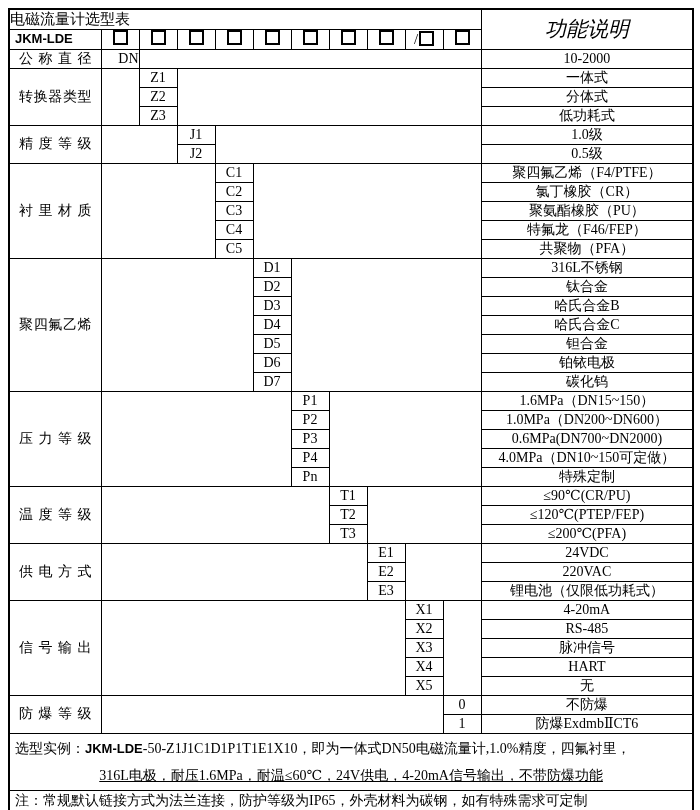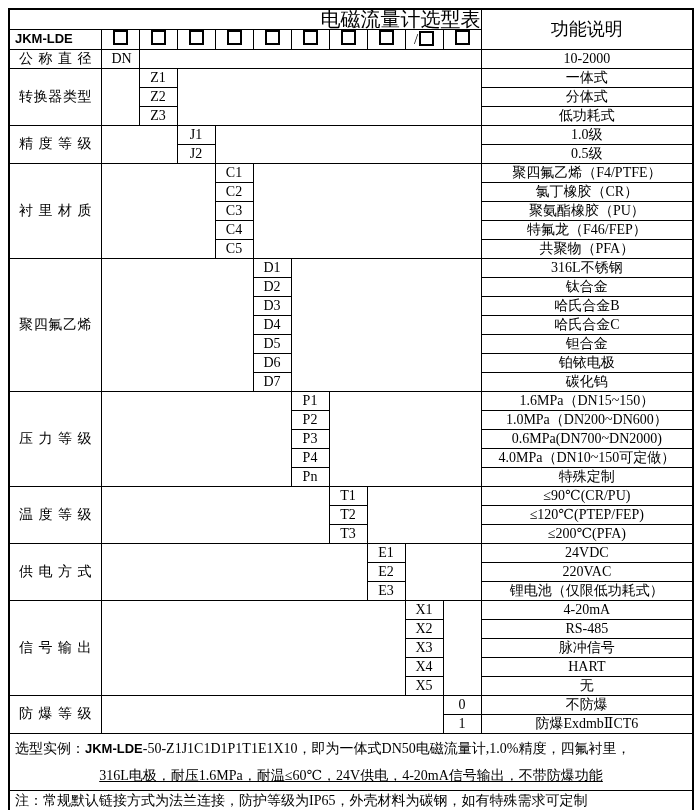--- a/index.html
+++ b/index.html
@@ -5,27 +5,27 @@
   html,body{margin:0;padding:0;background:#ffffff;}
   body{width:700px;font-family:"Liberation Serif","DejaVu Serif",serif;color:#000;}
   .page{padding:8px 8px 0 8px;}
   table{border-collapse:collapse;table-layout:fixed;width:684px;border:2px solid #000;background:#fff;}
   td{border:1px solid #000;padding:0;font-size:14px;line-height:18px;vertical-align:middle;
      overflow:hidden;white-space:nowrap;box-sizing:border-box;}
   tr{height:19px;}
   tr.hdr{height:20px;}
   tr.ex{height:57px;}
   tr.noterow{height:21px;}
-  .title-cell{font-size:20px;text-align:right;margin-left:19px;}
-  .head-cell{font-size:18px;text-align:center;}
+  .title-cell{font-size:15px;text-align:left;margin-left:19px;}
+  .head-cell{font-size:21px;text-align:center;font-style:italic;}
   .brand-cell{font-family:"Liberation Sans","DejaVu Sans",sans-serif;font-weight:bold;
               font-size:13px;text-align:left;padding-left:5px;}
   .cat{text-align:justify;text-align-last:justify;padding:0 9px;}
   .code{text-align:center;}
-  .dncode{text-align:center;padding-left:3px;}
+  .dncode{text-align:right;padding-left:3px;}
   .desc{text-align:center;}
   .blank{background:#fff;}
   .boxcell{text-align:center;}
   .checkbox{display:inline-block;width:11px;height:11px;border:2px solid #000;
             vertical-align:-2px;background:#fff;}
   .slash{font-size:15px;display:inline-block;margin-right:1px;}
   .ex-cell{padding:1px 5px;text-align:left;}
   .ex-line{line-height:27px;white-space:nowrap;}
   .ex-line2{text-align:center;text-decoration:underline;}
   .brand-inline{font-family:"Liberation Sans","DejaVu Sans",sans-serif;font-weight:bold;font-size:13px;}

